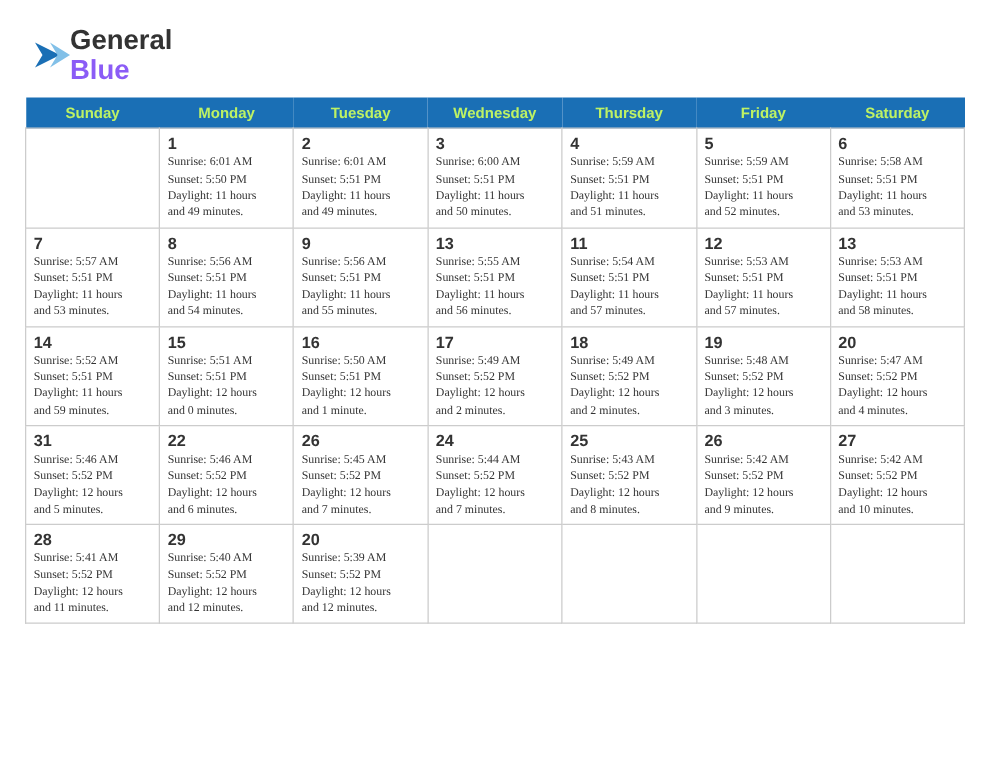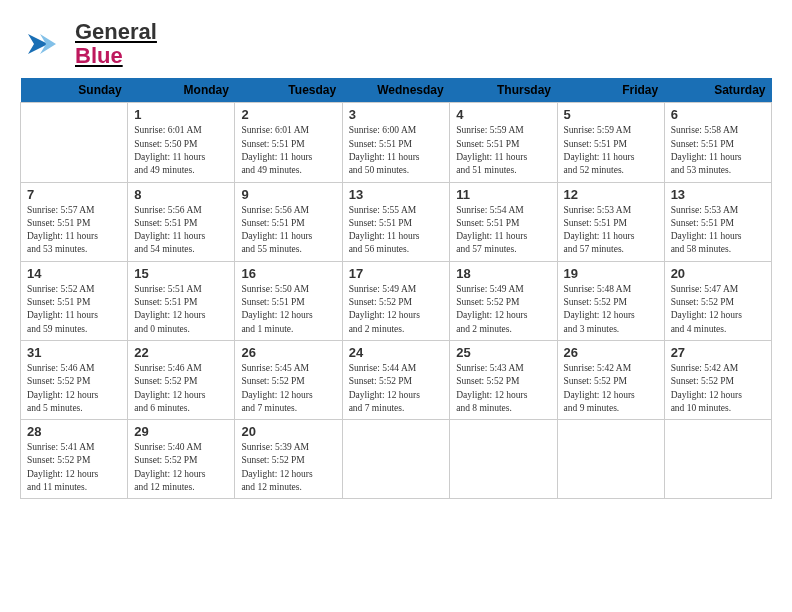--- a/index.html
+++ b/index.html
@@ -15,42 +15,42 @@
       justify-content: space-between;
       align-items: flex-start;
       margin-bottom: 10px;
     }
     .logo-text {
       font-size: 22px;
       font-weight: bold;
       color: #333;
       line-height: 1.1;
     }
-    .logo-text span.blue { color: #be185d; }
+    .logo-text span.blue { color: #8b5cf6; }
     .title-block {
       text-align: right;
     }
     .month-title {
       font-size: 36px;
       font-weight: bold;
       color: #333;
     }
     .subtitle {
       font-size: 15px;
       color: #555;
     }
     .calendar {
       width: 100%;
       border-collapse: collapse;
       font-size: 10.5px;
     }
     .calendar th {
       background: #1a6fb5;
-      color: #000000;
-      text-align: right;
+      color: #bef264;
+      text-align: center;
       padding: 5px 6px;
       font-size: 12px;
       font-weight: bold;
     }
     .calendar td {
       border: 1px solid #ccc;
       vertical-align: top;
       padding: 4px 6px;
       width: 108px;
       min-height: 80px;
@@ -68,22 +68,21 @@
       color: #333;
       line-height: 1.4;
       font-family: Liberation Serif, serif;
     }
     .empty-cell {
       background: #f9f9f9;
     }
     .logo-wrap {
       display: flex;
       align-items: center;
-      gap: 19px;
-      text-decoration: underline;
+      gap: 0;
     }
   </style>
 </head>
 <body>
 
 <div class="header">
   <div class="logo-wrap">
     <svg width="36" height="36" viewBox="0 0 36 36">
 
       <polygon points="8,8 28,18 8,28 14,18" fill="#1a6fb5"></polygon>

